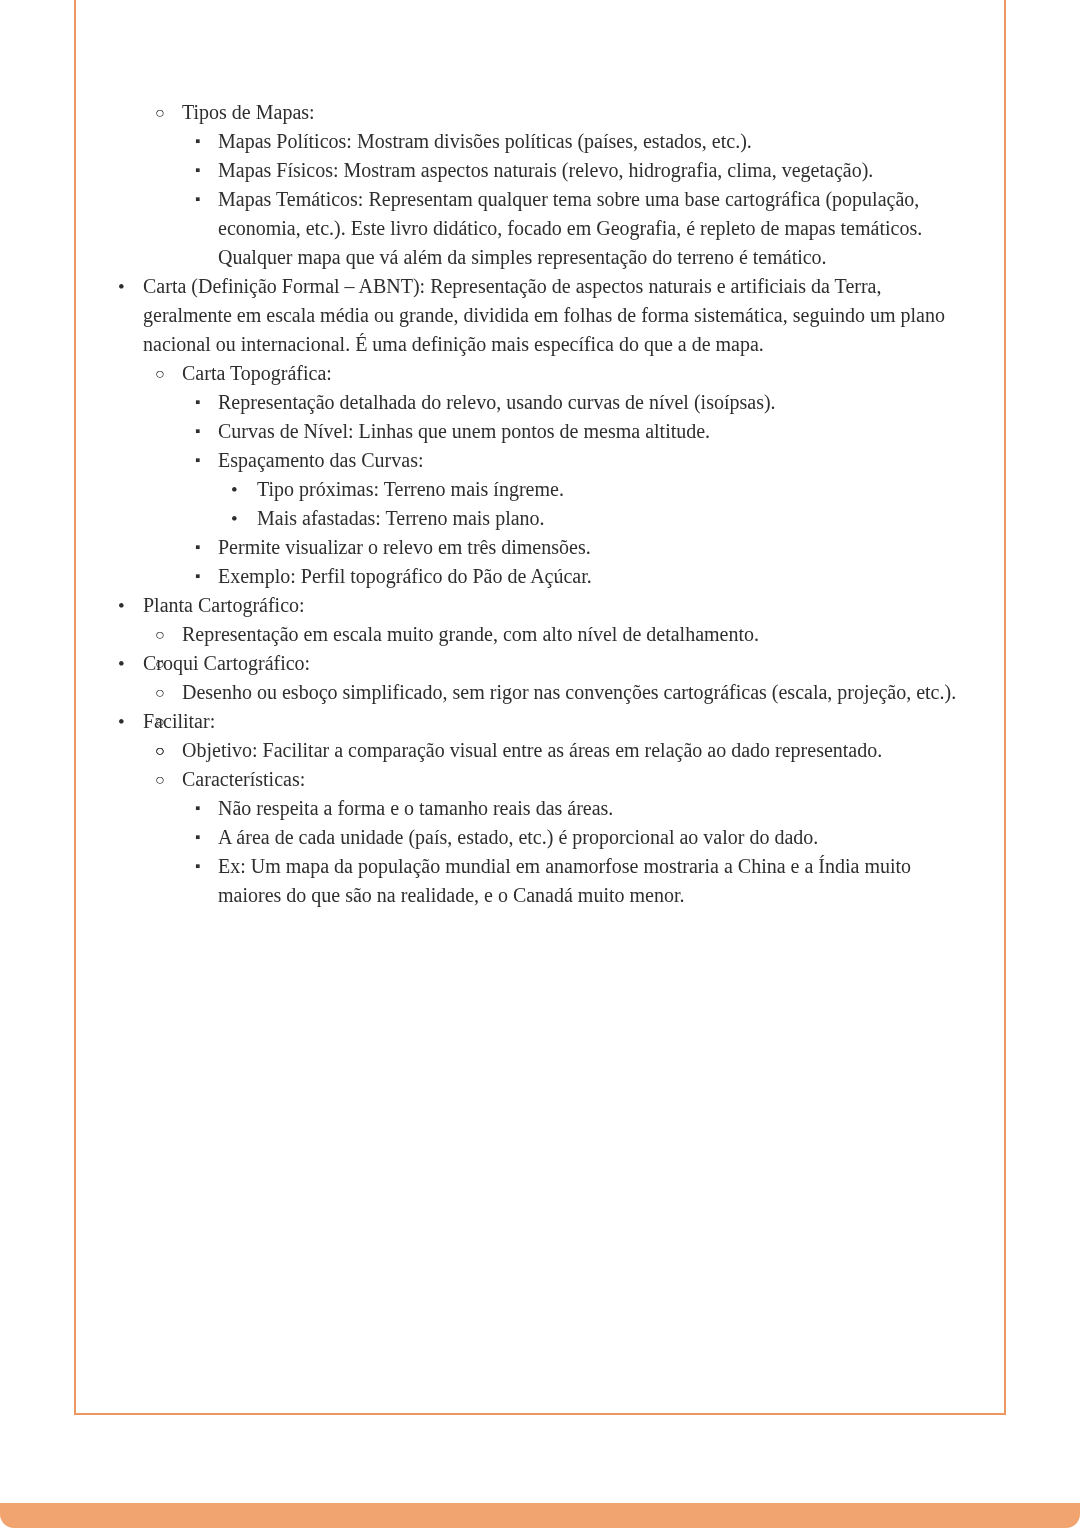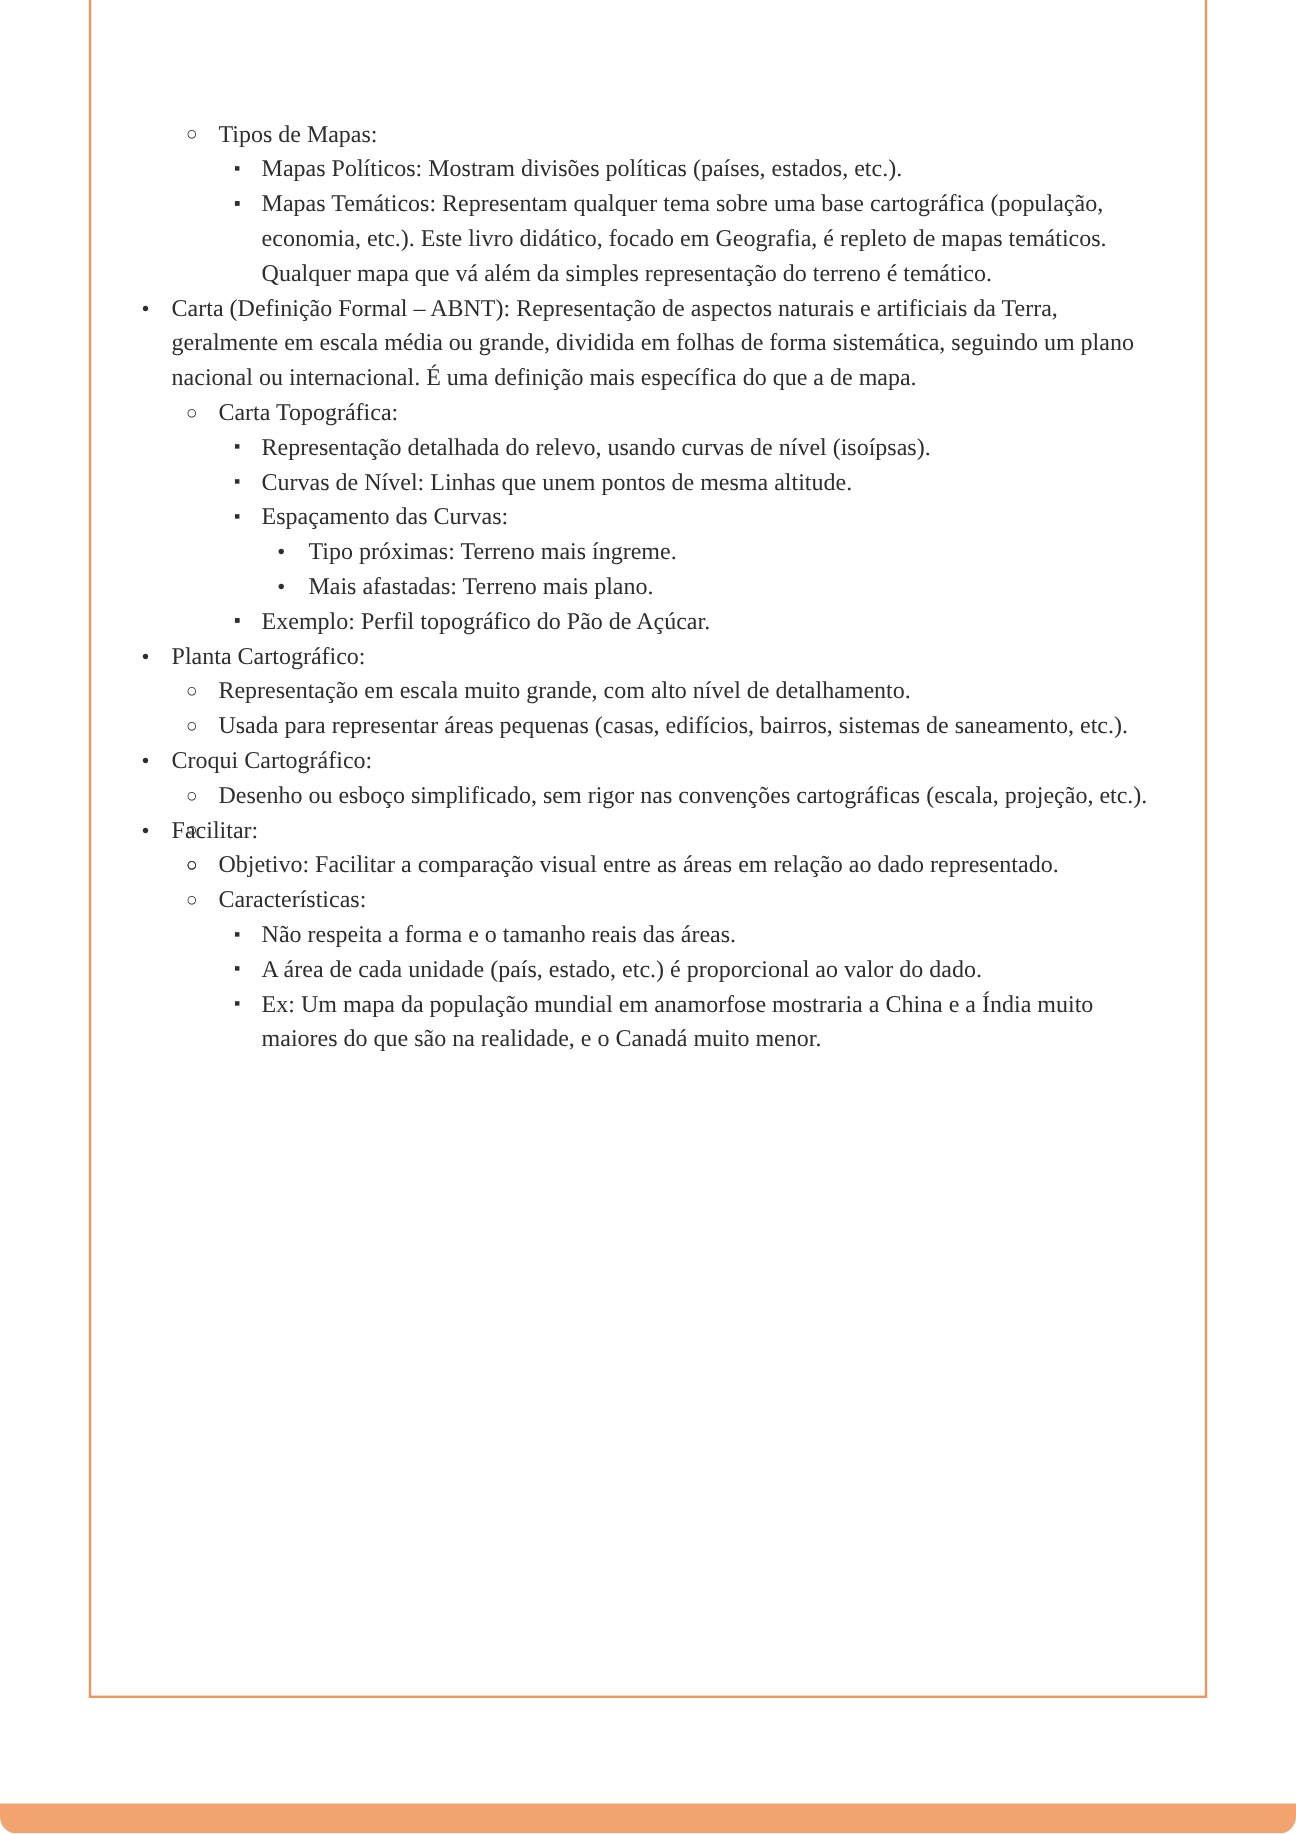--- a/index.html
+++ b/index.html
@@ -75,20 +75,21 @@
     <div class="item l2">
       <span class="marker">○</span>
       <span>Tipos de Mapas:</span>
     </div>
     <div class="item l3">
       <span class="marker">▪</span>
       <span>Mapas Políticos: Mostram divisões políticas (países, estados, etc.).</span>
     </div>
     <div class="item l3">
       <span class="marker">▪</span>
+      <span>Mapas Físicos: Mostram aspectos naturais (relevo, hidrografia, clima, vegetação).</span>
     </div>
     <div class="item l3">
       <span class="marker">▪</span>
       <span>Mapas Temáticos: Representam qualquer tema sobre uma base cartográfica (população, economia, etc.). Este livro didático, focado em Geografia, é repleto de mapas temáticos. Qualquer mapa que vá além da simples representação do terreno é temático.</span>
     </div>
     <div class="item l1">
       <span class="marker">•</span>
       <span>Carta (Definição Formal – ABNT): Representação de aspectos naturais e artificiais da Terra, geralmente em escala média ou grande, dividida em folhas de forma sistemática, seguindo um plano nacional ou internacional. É uma definição mais específica do que a de mapa.</span>
     </div>
     <div class="item l2">
@@ -110,36 +111,36 @@
     <div class="item l4">
       <span class="marker">•</span>
       <span>Tipo próximas: Terreno mais íngreme.</span>
     </div>
     <div class="item l4">
       <span class="marker">•</span>
       <span>Mais afastadas: Terreno mais plano.</span>
     </div>
     <div class="item l3">
       <span class="marker">▪</span>
+      <span>Permite visualizar o relevo em três dimensões.</span>
     </div>
     <div class="item l3">
       <span class="marker">▪</span>
       <span>Exemplo: Perfil topográfico do Pão de Açúcar.</span>
     </div>
     <div class="item l1">
       <span class="marker">•</span>
       <span>Planta Cartográfico:</span>
     </div>
     <div class="item l2">
       <span class="marker">○</span>
       <span>Representação em escala muito grande, com alto nível de detalhamento.</span>
     </div>
     <div class="item l2">
       <span class="marker">○</span>
-      <span>Usada para representar áreas pequenas (casas, edifícios, bairros, sistemas de saneamento, etc.).</span>
     </div>
     <div class="item l1">
       <span class="marker">•</span>
       <span>Croqui Cartográfico:</span>
     </div>
     <div class="item l2">
       <span class="marker">○</span>
       <span>Desenho ou esboço simplificado, sem rigor nas convenções cartográficas (escala, projeção, etc.).</span>
     </div>
     <div class="item l2">

